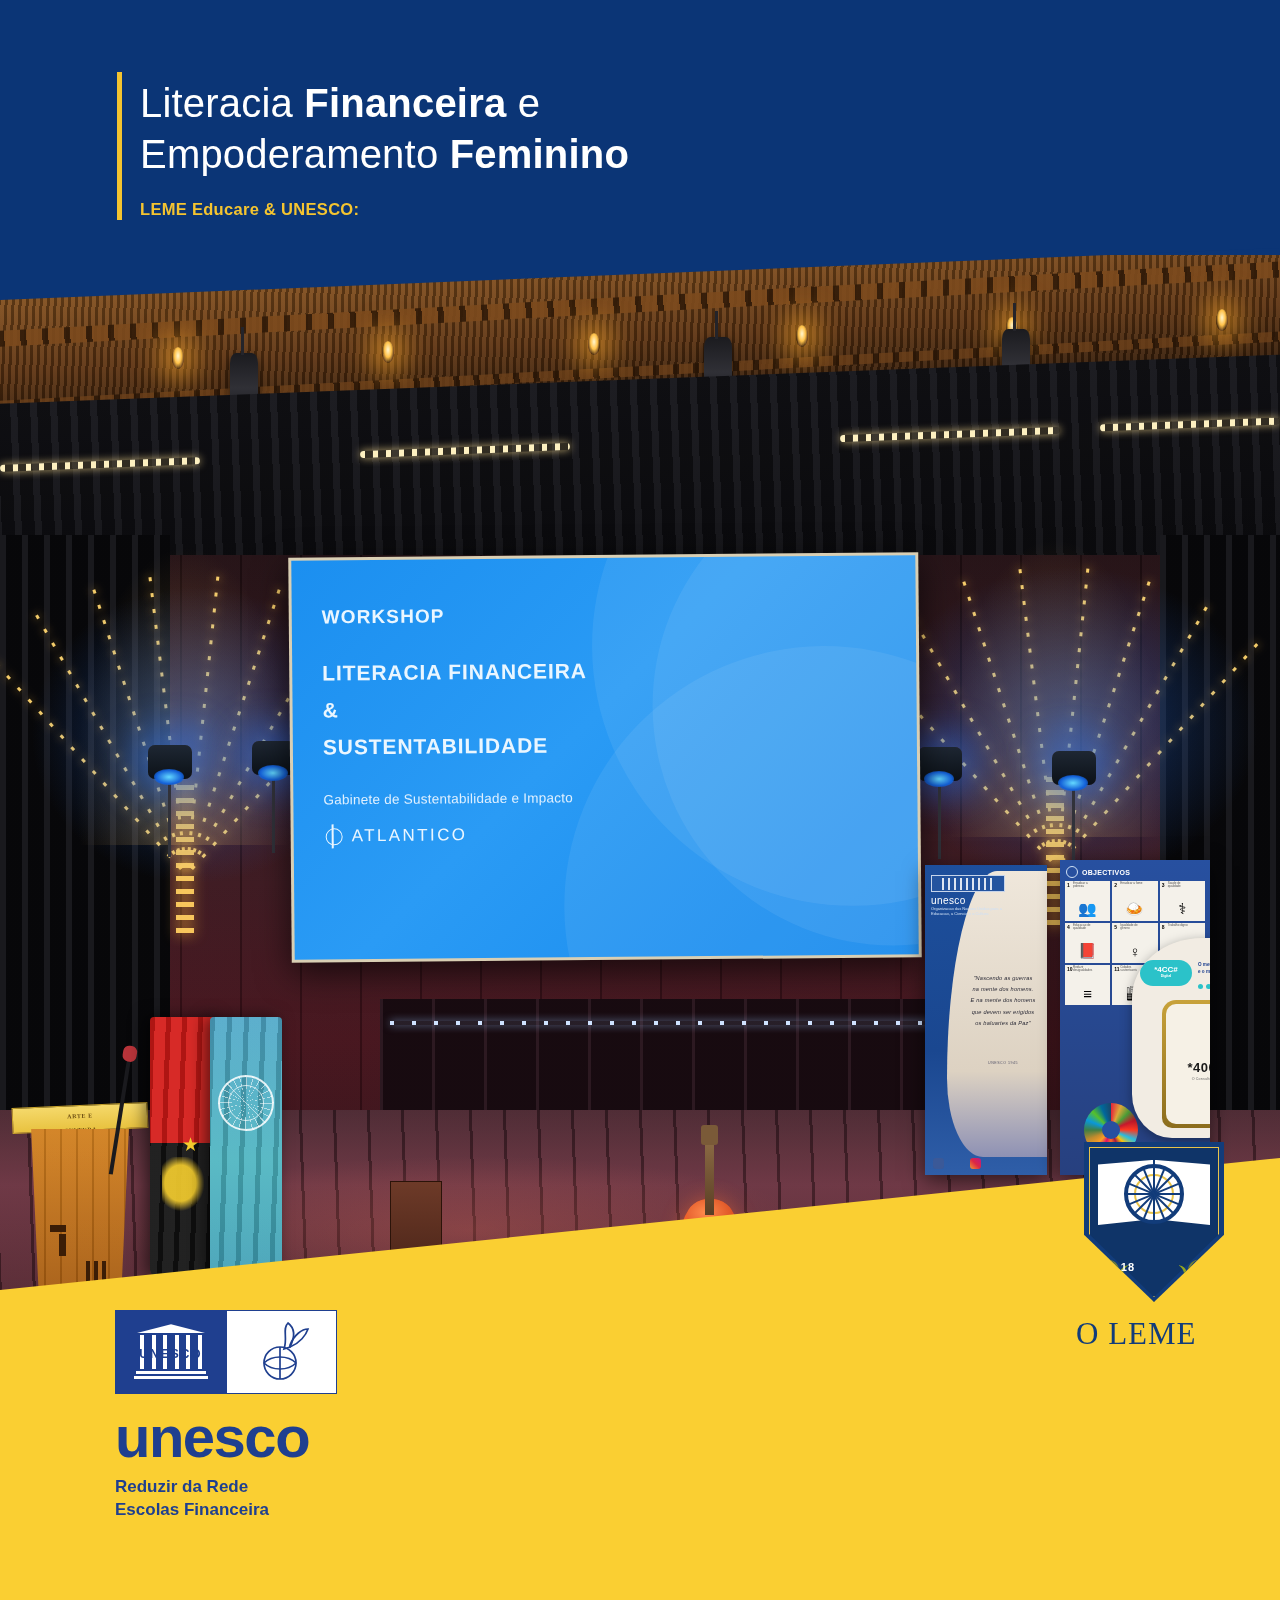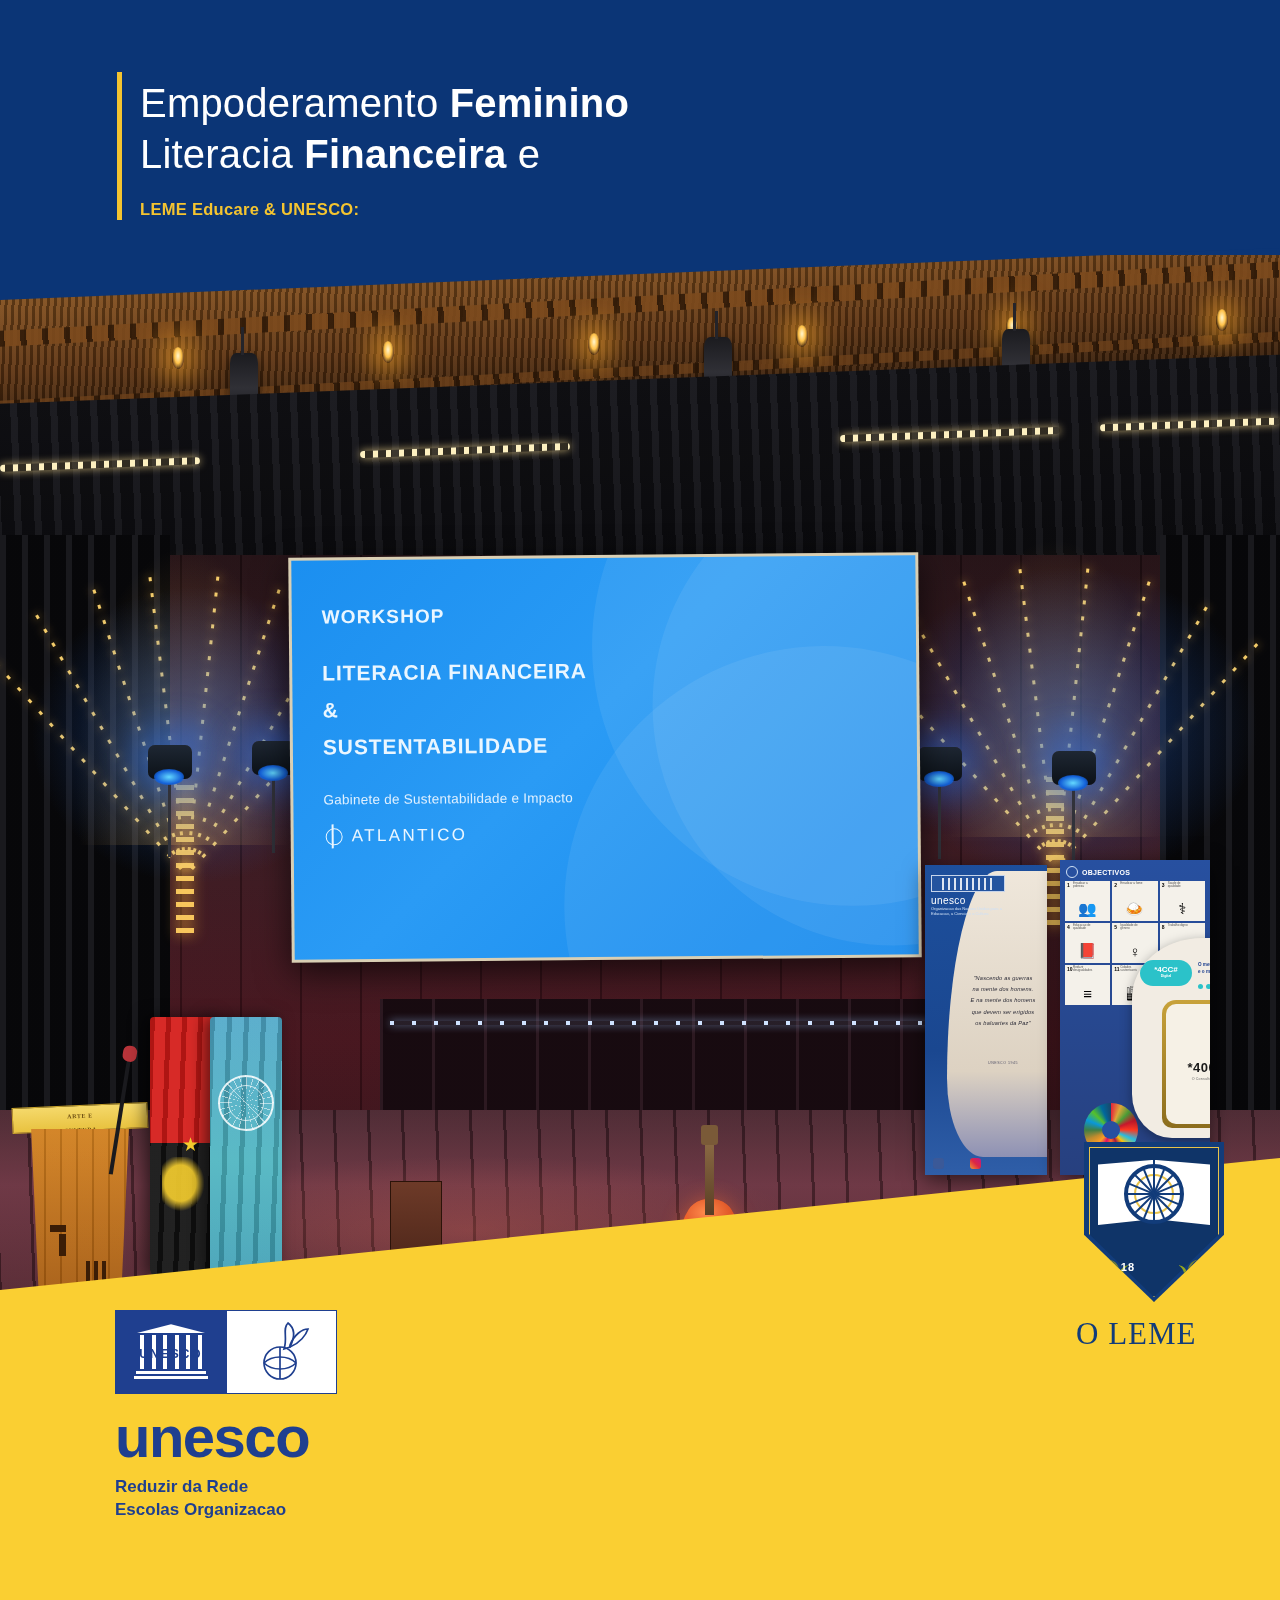--- a/index.html
+++ b/index.html
@@ -651,22 +651,22 @@
           </div>
         </div>
       </div>
     </div>
 
   </div>
 
   <div class="header">
     <div class="titlebar"></div>
     <div class="title">
+      <div class="ln"><span>Literacia </span><b>Financeira</b><span> e</span></div>
       <div class="ln"><span>Empoderamento </span><b>Feminino</b></div>
-      <div class="ln"><span>Literacia </span><b>Financeira</b><span> e</span></div>
     </div>
     <div class="subtitle">LEME Educare &amp; UNESCO:</div>
   </div>
 
   <div class="yellow"></div>
 
   <div class="unesco-lockup">
     <div class="un-tiles">
       <div class="un-tile-a">
         <div class="un-temple">
@@ -693,21 +693,21 @@
             <path d="M26 26 L26 58"></path>
             <path d="M30 28 C34 16 28 8 34 2 C42 8 40 18 36 26 Z"></path>
             <path d="M36 26 C46 22 52 14 54 8 C48 8 40 14 36 24 Z"></path>
           </g>
         </svg>
       </div>
     </div>
     <div class="unesco-word">unesco</div>
     <div class="unesco-sub">
       <div>Reduzir da Rede</div>
-      <div>Escolas Organizacao</div>
+      <div>Escolas Financeira</div>
     </div>
   </div>
 
   <div class="crest-wrap">
     <div class="crest">
       <div class="book"></div>
       <div class="wheel">
         <div class="spokes">
           <i style="transform:rotate(0deg);"></i>
           <i style="transform:rotate(22.5deg);"></i>

